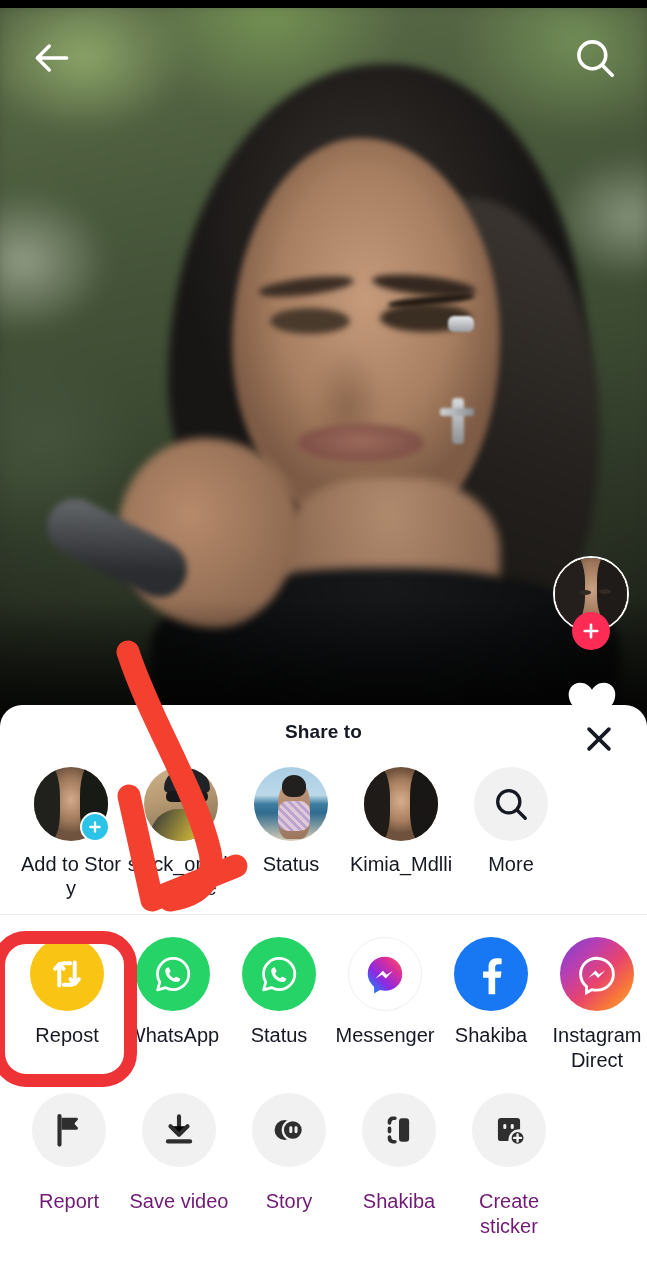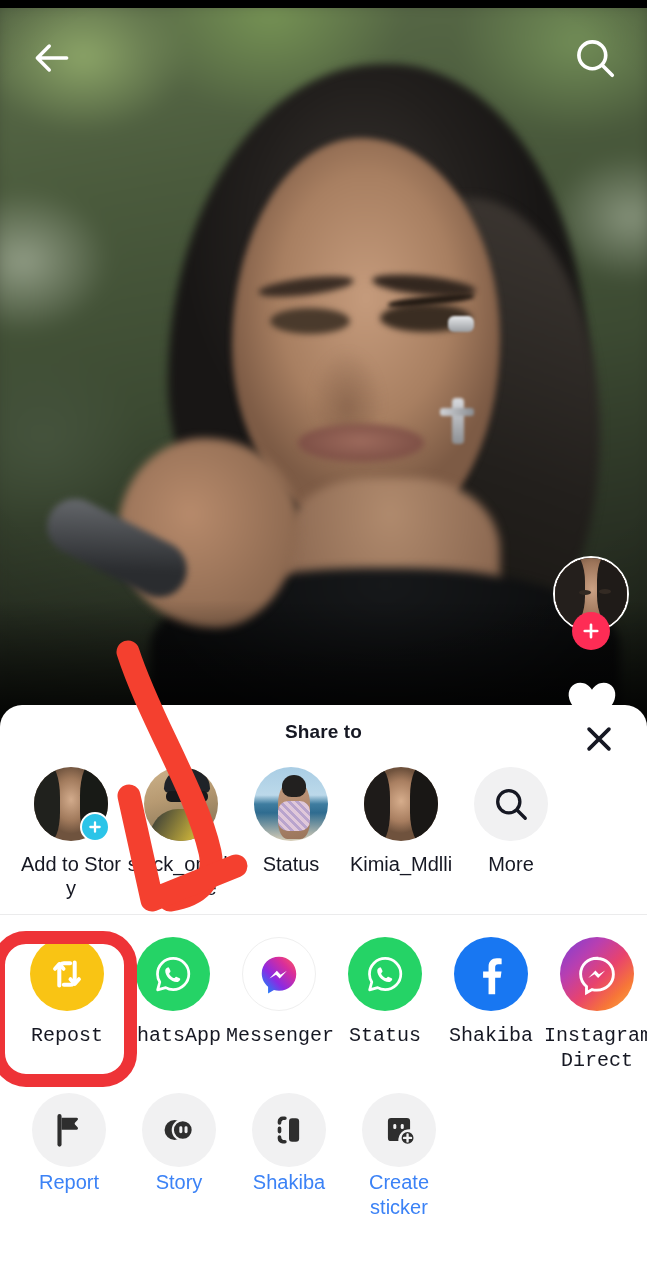--- a/index.html
+++ b/index.html
@@ -210,37 +210,37 @@
   .divider { height:1px; background:#EBEBEC; margin:14px 0 0 0; }
 
   
   .apps-row { display:flex; padding:22px 14px 0 14px; }
   .app-item { width:110px; display:flex; flex-direction:column; align-items:center; cursor:pointer; }
   .app-circle {
     width:74px; height:74px; border-radius:50%;
     display:flex; align-items:center; justify-content:center; flex:none;
   }
   .app-label {
-    margin-top:12px; font-size:20px; color:#161823; text-align:center; line-height:25px; width:106px;font-family:Liberation Mono, monospace;
+    margin-top:12px; font-size:20px; color:#161823; text-align:center; line-height:25px; width:106px;
   }
   .c-repost { background:#F9C414; }
   .c-whatsapp { background:#25D366; }
   .c-messenger { background:#fff; border:1px solid #EFEFEF; }
   .c-facebook { background:#1877F2; }
   .c-instadirect { background:linear-gradient(135deg,#7A3FD6 0%,#B93FB0 30%,#E8436D 55%,#F77737 78%,#FCAF45 100%); }
 
   
   .actions-row { display:flex; padding:20px 14px 0 14px; }
   .act-item { width:110px; display:flex; flex-direction:column; align-items:center; cursor:pointer; }
   .act-circle {
     width:74px; height:74px; border-radius:50%; background:#F1F1F2;
     display:flex; align-items:center; justify-content:center; flex:none;
   }
   .act-label {
-    margin-top:3px; font-size:20px; color:#3b82f6; text-align:center; line-height:25px; width:106px;
+    margin-top:22px; font-size:20px; color:#701a75; text-align:center; line-height:25px; width:106px;
   }
   .aa-text { font-size:32px; font-weight:700; color:#2E2E2E; font-family:"Liberation Serif", serif; }
 
   
   .anno { position:absolute; inset:0; z-index:60; pointer-events:none; }
   .anno-box {
     position:absolute; left:-8px; top:931px; width:145px; height:156px;
     border:13px solid #EE3337; border-radius:34px; box-sizing:border-box;
   }
 </style>
@@ -400,48 +400,48 @@
         <div class="app-circle c-whatsapp">
           <svg width="46" height="46" viewBox="0 0 32 32">
             <path d="M16.1 5.2c-6 0-10.9 4.9-10.9 10.9 0 2 .6 3.9 1.6 5.5L5.3 27l5.6-1.5c1.5.9 3.3 1.4 5.2 1.4 6 0 10.9-4.9 10.9-10.9S22.1 5.2 16.1 5.2z" fill="none" stroke="#fff" stroke-width="1.9" stroke-linejoin="round"></path>
             <path d="M12.4 11.4c.3-.1.7 0 .9.4l.9 2c.1.3.1.6-.1.8l-.6.7c-.2.2-.2.5-.1.7.6 1.2 1.6 2.2 2.9 2.8.3.1.6.1.8-.1l.7-.6c.2-.2.5-.2.8-.1l2 .9c.4.2.5.6.4.9-.3 1-1.3 1.8-2.5 1.8-3.8 0-7.9-4-7.9-7.8 0-1.2.7-2.2 1.8-2.4z" fill="#fff"></path>
           </svg>
         </div>
         <div class="app-label">WhatsApp</div>
       </div>
 
       <div class="app-item">
+        <div class="app-circle c-whatsapp">
+          <svg width="46" height="46" viewBox="0 0 32 32">
+            <path d="M16.1 5.2c-6 0-10.9 4.9-10.9 10.9 0 2 .6 3.9 1.6 5.5L5.3 27l5.6-1.5c1.5.9 3.3 1.4 5.2 1.4 6 0 10.9-4.9 10.9-10.9S22.1 5.2 16.1 5.2z" fill="none" stroke="#fff" stroke-width="1.9" stroke-linejoin="round"></path>
+            <path d="M12.4 11.4c.3-.1.7 0 .9.4l.9 2c.1.3.1.6-.1.8l-.6.7c-.2.2-.2.5-.1.7.6 1.2 1.6 2.2 2.9 2.8.3.1.6.1.8-.1l.7-.6c.2-.2.5-.2.8-.1l2 .9c.4.2.5.6.4.9-.3 1-1.3 1.8-2.5 1.8-3.8 0-7.9-4-7.9-7.8 0-1.2.7-2.2 1.8-2.4z" fill="#fff"></path>
+          </svg>
+        </div>
+        <div class="app-label">Status</div>
+      </div>
+
+      <div class="app-item">
         <div class="app-circle c-messenger">
           <svg width="46" height="46" viewBox="0 0 32 32">
             <defs>
               <linearGradient id="mgr" x1="0" y1="1" x2="1" y2="0">
                 <stop offset="0%" stop-color="#0099FF"></stop>
                 <stop offset="38%" stop-color="#8B2AE2"></stop>
                 <stop offset="72%" stop-color="#D92E9A"></stop>
                 <stop offset="100%" stop-color="#FF5C5C"></stop>
               </linearGradient>
             </defs>
             <path d="M16 4C9.2 4 4 9.1 4 15.7c0 3.7 1.7 7 4.4 9.2v4.6l4.1-2.3c1.1.3 2.3.5 3.5.5 6.8 0 12-5.1 12-11.7S22.8 4 16 4z" fill="url(#mgr)"></path>
             <path d="M9.4 19.2l5.1-5.4 2.6 2.7 4.4-2.7-5 5.4-2.6-2.7-4.5 2.7z" fill="#fff"></path>
           </svg>
         </div>
         <div class="app-label">Messenger</div>
       </div>
 
       <div class="app-item">
-        <div class="app-circle c-whatsapp">
-          <svg width="46" height="46" viewBox="0 0 32 32">
-            <path d="M16.1 5.2c-6 0-10.9 4.9-10.9 10.9 0 2 .6 3.9 1.6 5.5L5.3 27l5.6-1.5c1.5.9 3.3 1.4 5.2 1.4 6 0 10.9-4.9 10.9-10.9S22.1 5.2 16.1 5.2z" fill="none" stroke="#fff" stroke-width="1.9" stroke-linejoin="round"></path>
-            <path d="M12.4 11.4c.3-.1.7 0 .9.4l.9 2c.1.3.1.6-.1.8l-.6.7c-.2.2-.2.5-.1.7.6 1.2 1.6 2.2 2.9 2.8.3.1.6.1.8-.1l.7-.6c.2-.2.5-.2.8-.1l2 .9c.4.2.5.6.4.9-.3 1-1.3 1.8-2.5 1.8-3.8 0-7.9-4-7.9-7.8 0-1.2.7-2.2 1.8-2.4z" fill="#fff"></path>
-          </svg>
-        </div>
-        <div class="app-label">Status</div>
-      </div>
-
-      <div class="app-item">
         <div class="app-circle c-facebook">
           <svg width="46" height="46" viewBox="0 0 32 32">
             <path d="M18.9 30V18.6h3.8l.6-4.4h-4.4v-2.8c0-1.3.4-2.2 2.2-2.2h2.3V5.3c-.4-.1-1.8-.2-3.4-.2-3.4 0-5.7 2.1-5.7 5.9v3.2h-3.8v4.4h3.8V30h4.6z" fill="#fff"></path>
           </svg>
         </div>
         <div class="app-label">Shakiba</div>
       </div>
 
       <div class="app-item">
         <div class="app-circle c-instadirect">
@@ -459,20 +459,30 @@
       <div class="act-item">
         <div class="act-circle">
           <svg width="38" height="38" viewBox="0 0 24 24">
             <path d="M6 3.2v18" stroke="#2E2E2E" stroke-width="2.6" stroke-linecap="round"></path>
             <path d="M7.3 4.2h9.5c.8 0 1.2.9.6 1.5l-1.5 1.6c-.4.4-.4 1 0 1.4l1.5 1.6c.6.6.2 1.5-.6 1.5H7.3V4.2z" fill="#2E2E2E"></path>
           </svg>
         </div>
         <div class="act-label">Report</div>
       </div>
 
+      <div class="act-item">
+        <div class="act-circle">
+          <svg width="38" height="38" viewBox="0 0 24 24">
+            <path d="M12 3.4v10.4" stroke="#2E2E2E" stroke-width="2.6" stroke-linecap="round"></path>
+            <path d="M6.6 9.6L12 15l5.4-5.4" stroke="#2E2E2E" stroke-width="2.6" stroke-linecap="round" stroke-linejoin="round"></path>
+            <path d="M5 19.2h14" stroke="#2E2E2E" stroke-width="2.6" stroke-linecap="round"></path>
+          </svg>
+        </div>
+        <div class="act-label">Save video</div>
+      </div>
 
 
       <div class="act-item">
         <div class="act-circle">
           <svg width="38" height="38" viewBox="0 0 24 24">
             <circle cx="9.2" cy="12" r="6.3" fill="#2E2E2E"></circle>
             <circle cx="14.4" cy="12" r="6.3" fill="#2E2E2E" stroke="#F1F1F2" stroke-width="1.4"></circle>
             <rect x="12.2" y="9.6" width="1.9" height="4.4" rx=".9" fill="#F1F1F2"></rect>
             <rect x="15.5" y="9.6" width="1.9" height="4.4" rx=".9" fill="#F1F1F2"></rect>
           </svg>

